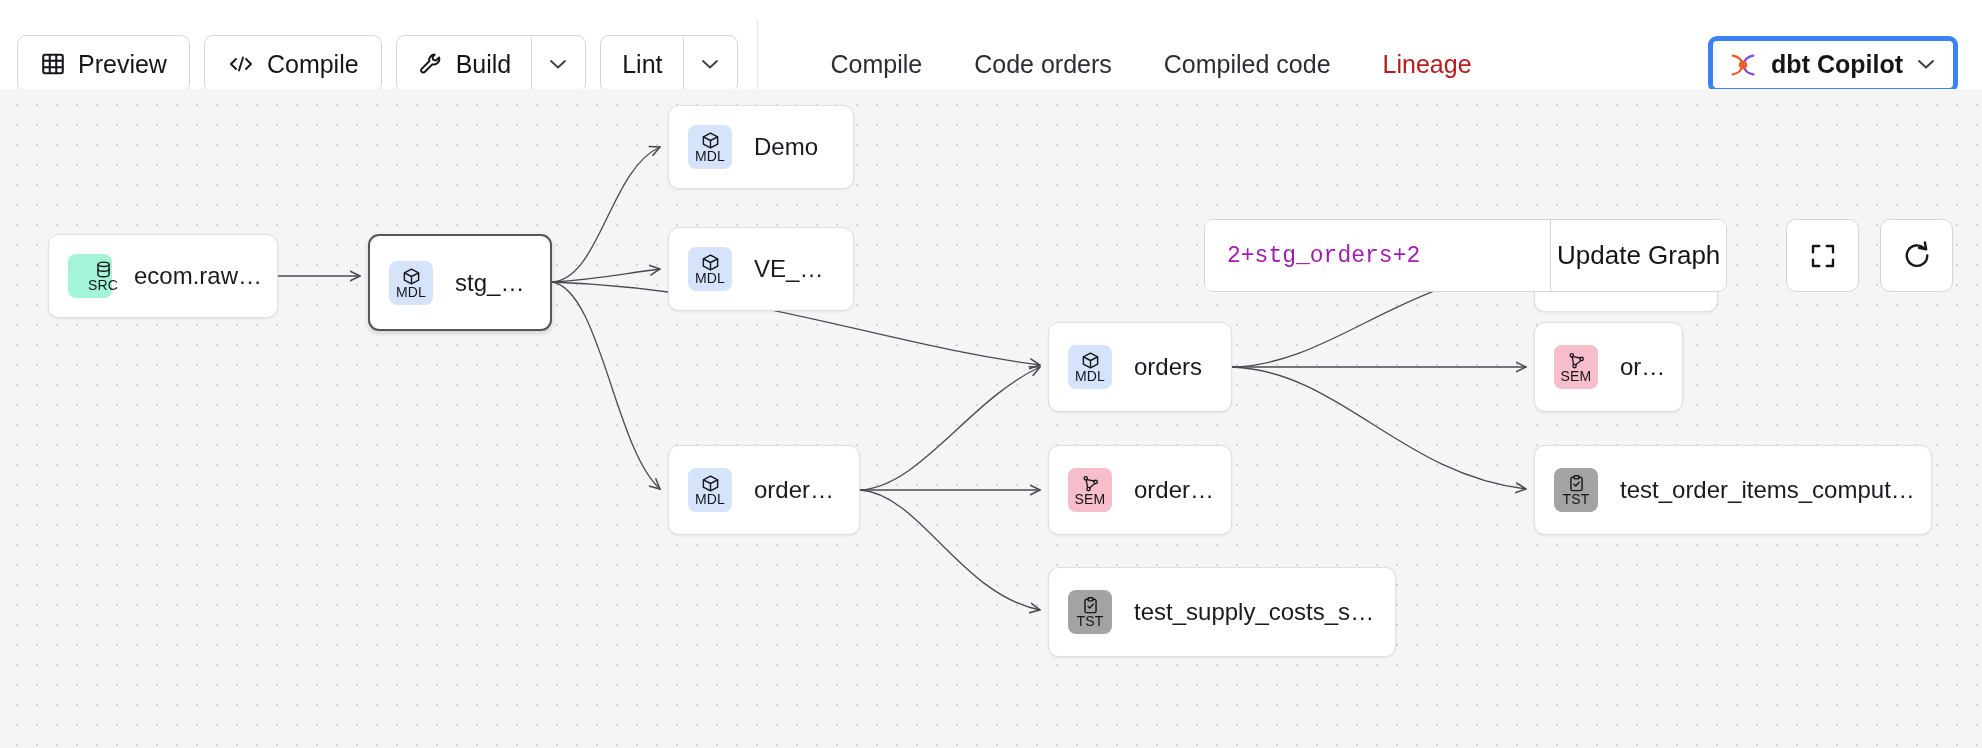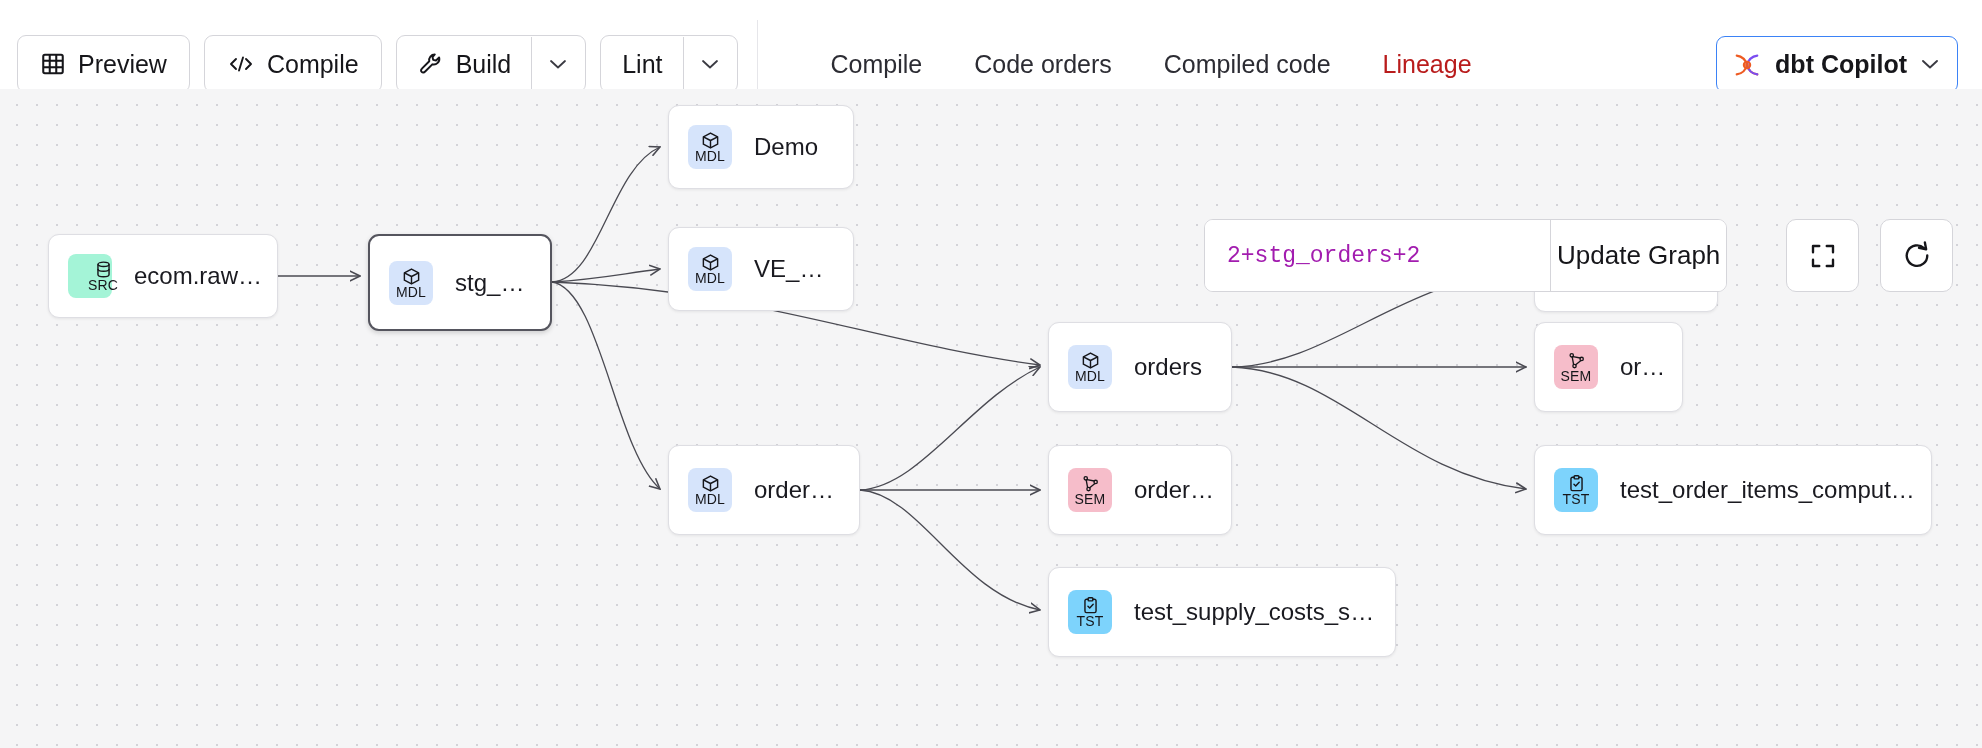--- a/index.html
+++ b/index.html
@@ -67,21 +67,21 @@
   .tab.active { color: #b91c1c; }
   .tab.active::after {
     content: ""; position: absolute;
     left: 0; right: 0; bottom: 0; height: 3px;
     background: #6f6f78;
   }
 
   .copilot-btn {
     position: absolute; right: 24px; top: 16px;
     height: 57px;
-    border: 1px solid #3b82f6; border-radius: 9px;
+    border: 5px solid #3b82f6; border-radius: 9px;
     background: #ffffff;
     display: flex; align-items: center; gap: 13px;
     padding: 0 17px 0 15px;
     font-size: 25px; font-weight: bold; color: #16161a;
     cursor: pointer;
   }
 
   
   .canvas {
     position: absolute; top: 89px; left: 0;
@@ -114,21 +114,21 @@
     border-radius: 8px;
     display: flex; flex-direction: column;
     align-items: center; justify-content: center;
     flex-shrink: 0;
     gap: 0px;
   }
   .badge-txt { font-size: 14px; color: #16161a; line-height: 13px; letter-spacing: .2px; }
   .badge.src { background: #a4f4d7; padding-left: 26px; }
   .badge.mdl { background: #d6e4fb; }
   .badge.sem { background: #f6bdca; }
-  .badge.tst { background: #7dd3fc; }
+  .badge.tst { background: #a3a3a3; }
   .node-label {
     margin-left: 22px;
     font-size: 24px; color: #1a1a20;
     white-space: nowrap; overflow: hidden;
     text-overflow: ellipsis;
     padding-right: 14px;
   }
 
   
   .graph-ctrl {

